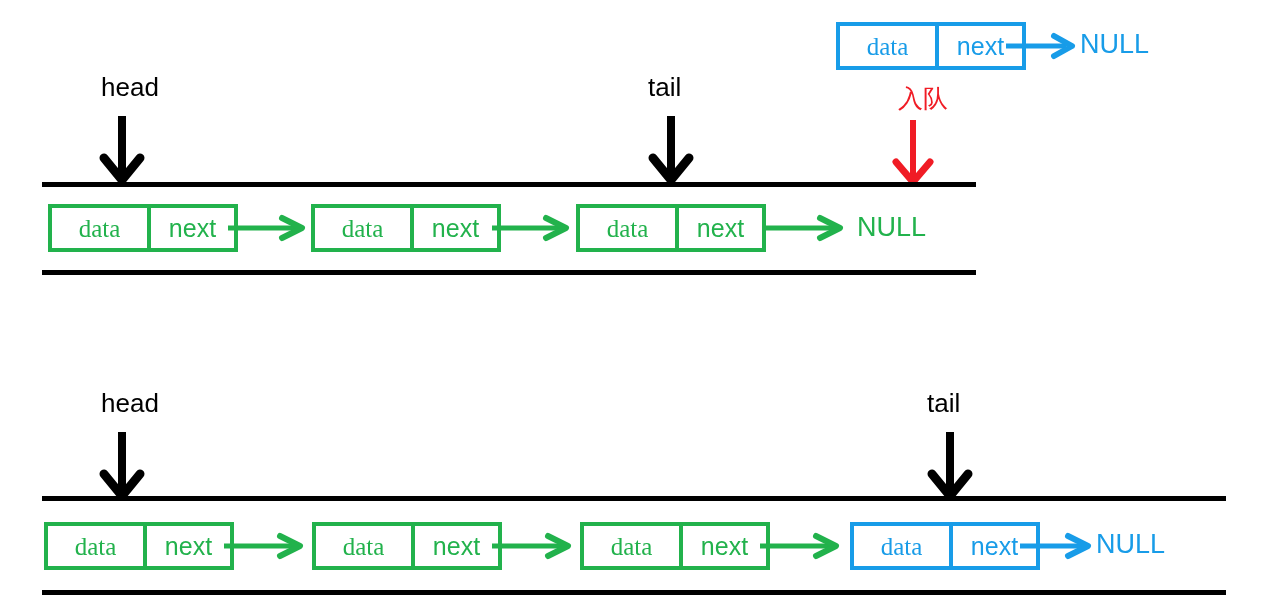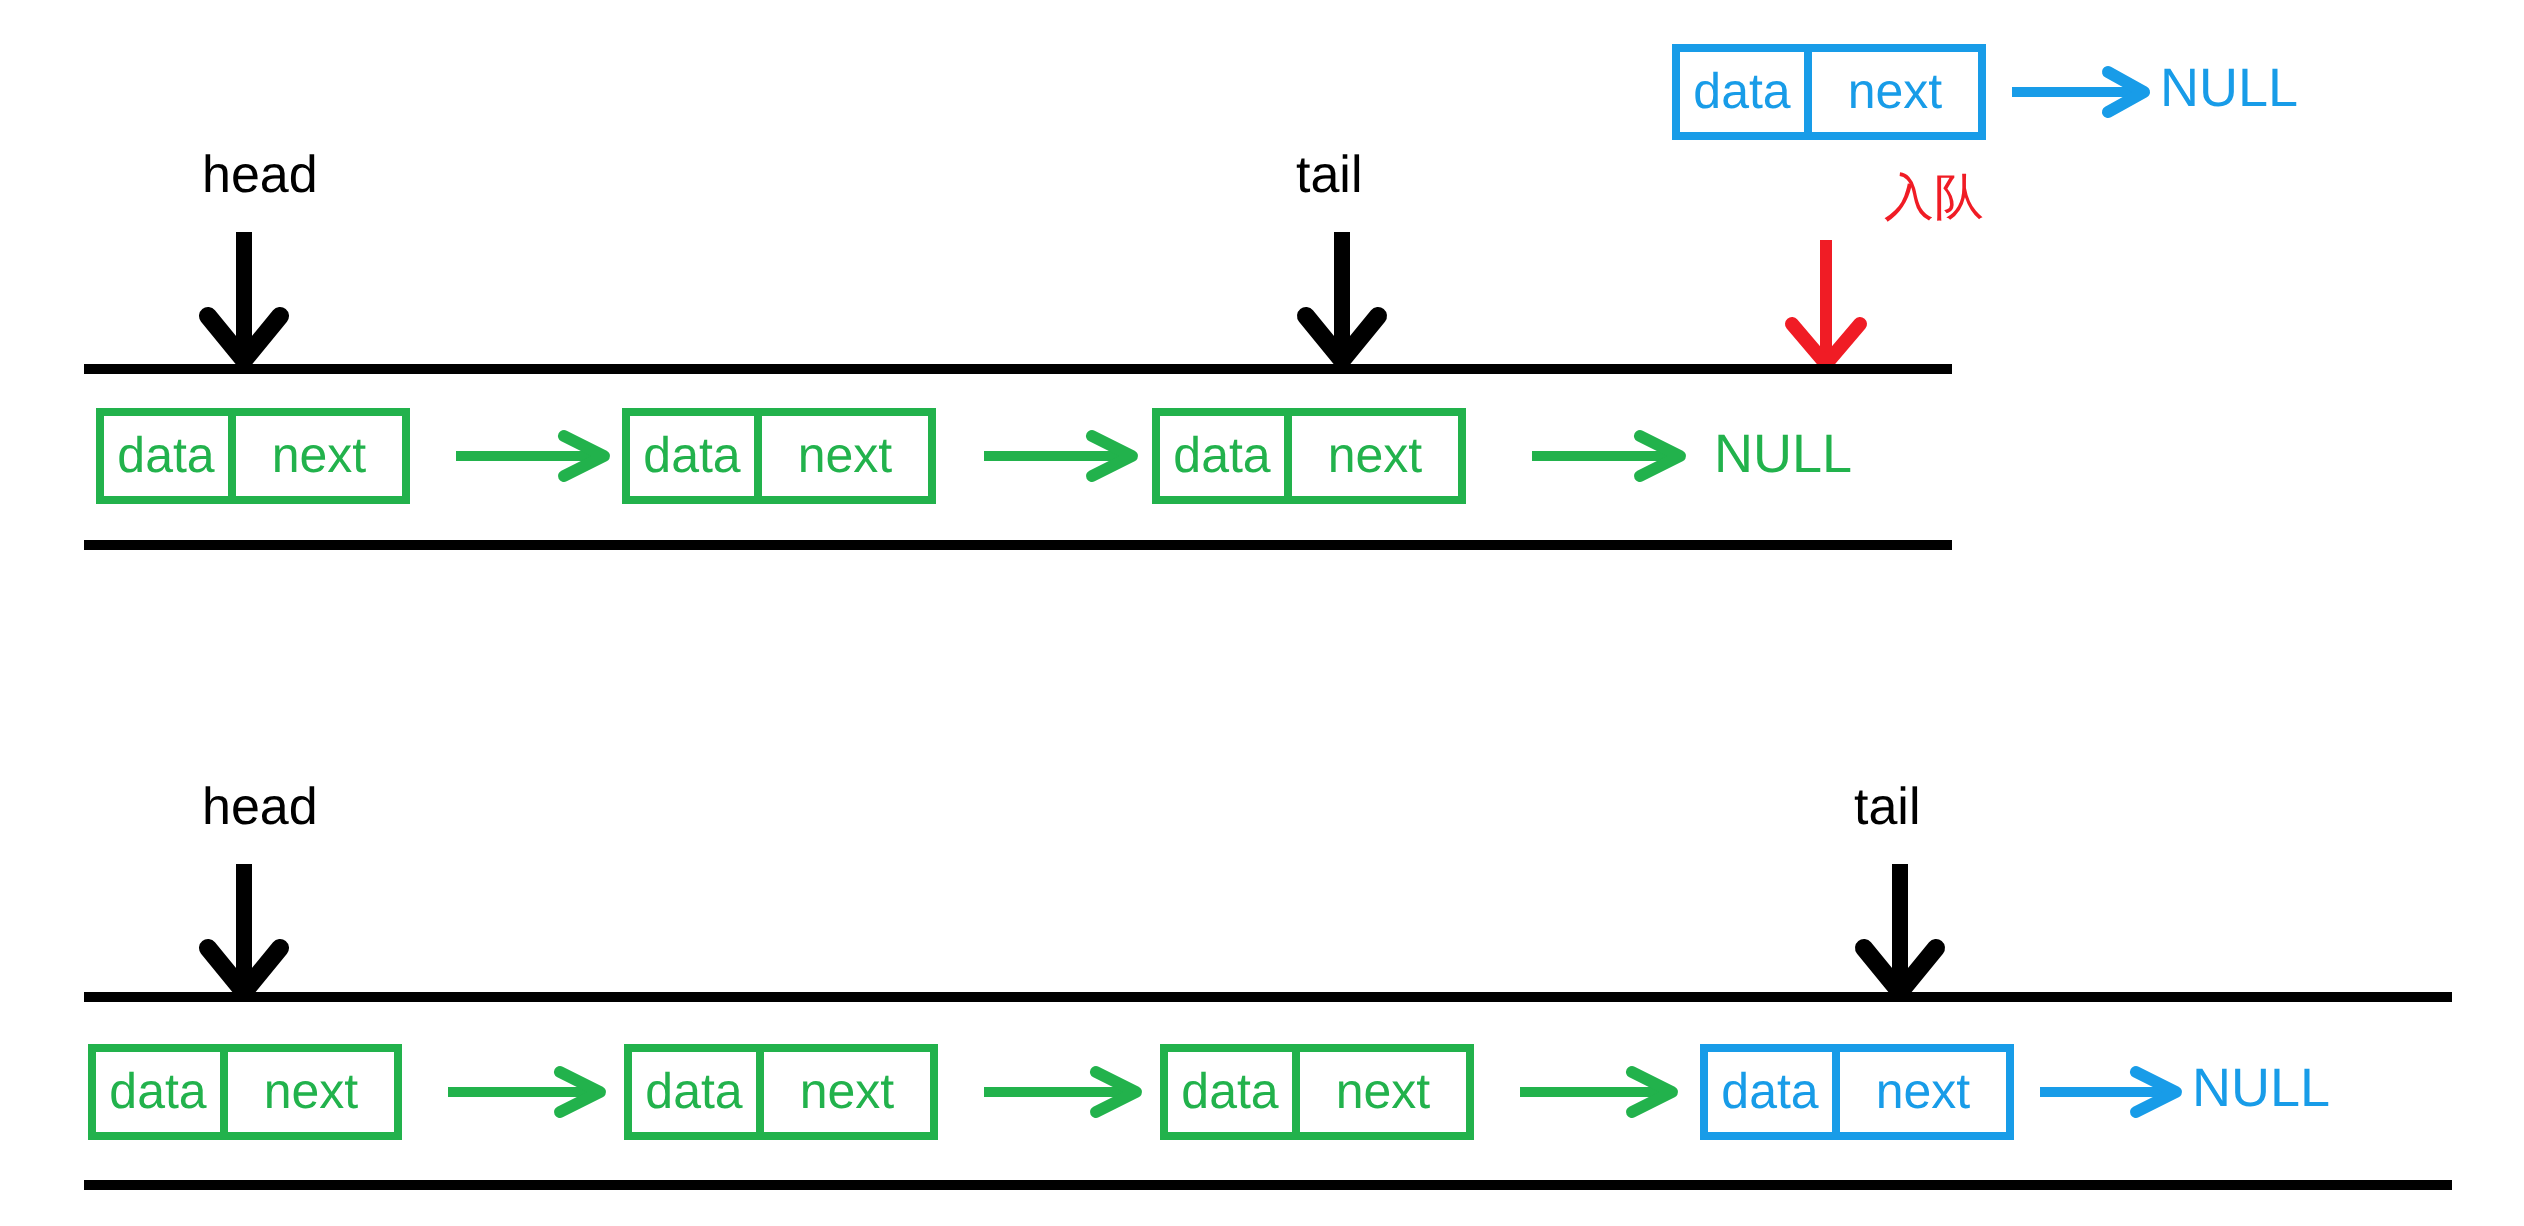--- a/index.html
+++ b/index.html
@@ -41,21 +41,21 @@
     align-items: center;
     justify-content: center;
     box-sizing: border-box;
     font-size: 25px;
     line-height: 1;
     color: #22b24c;
     letter-spacing: 0px;
     padding: 0 7px;
   }
   .node.blue .cell { color: #189ce8; }
-  .node .cell.data { width: 62px; }
+  .node .cell.data { width: 95px; font-family: Liberation Serif, serif; }
   .node .cell.next { width: 87px; border-left: 4px solid #22b24c; }
   .node.blue .cell.next { border-left-color: #189ce8; }
 
   
   .harrow { position: absolute; height: 24px; }
   .harrow svg { display: block; overflow: visible; }
 
   
   .varrow { position: absolute; }
   .varrow svg { display: block; overflow: visible; }
@@ -89,21 +89,21 @@
 
   <div class="harrow" style="left:1006px; top:34px; width:74px;">
     <svg width="74" height="24" viewBox="0 0 74 24">
       <line x1="0" y1="12" x2="60" y2="12" stroke="#189ce8" stroke-width="5"></line>
       <polyline points="48,2 66,12 48,22" fill="none" stroke="#189ce8" stroke-width="6" stroke-linecap="round" stroke-linejoin="round"></polyline>
     </svg>
   </div>
 
   <div class="lbl null-blue" style="left:1080px; top:31px;">NULL</div>
 
-  <div class="lbl red-cn" style="left:898px; top:86px;margin-left:44px;">入队</div>
+  <div class="lbl red-cn" style="left:898px; top:86px;">入队</div>
 
   <div class="varrow" style="left:890px; top:120px;">
     <svg width="46" height="66" viewBox="0 0 46 66">
       <line x1="23" y1="0" x2="23" y2="58" stroke="#f01c25" stroke-width="6"></line>
       <polyline points="6,42 23,62 40,42" fill="none" stroke="#f01c25" stroke-width="7" stroke-linecap="round" stroke-linejoin="round"></polyline>
     </svg>
   </div>
 
   <div class="lbl" style="left:101px; top:74px;">head</div>
 

